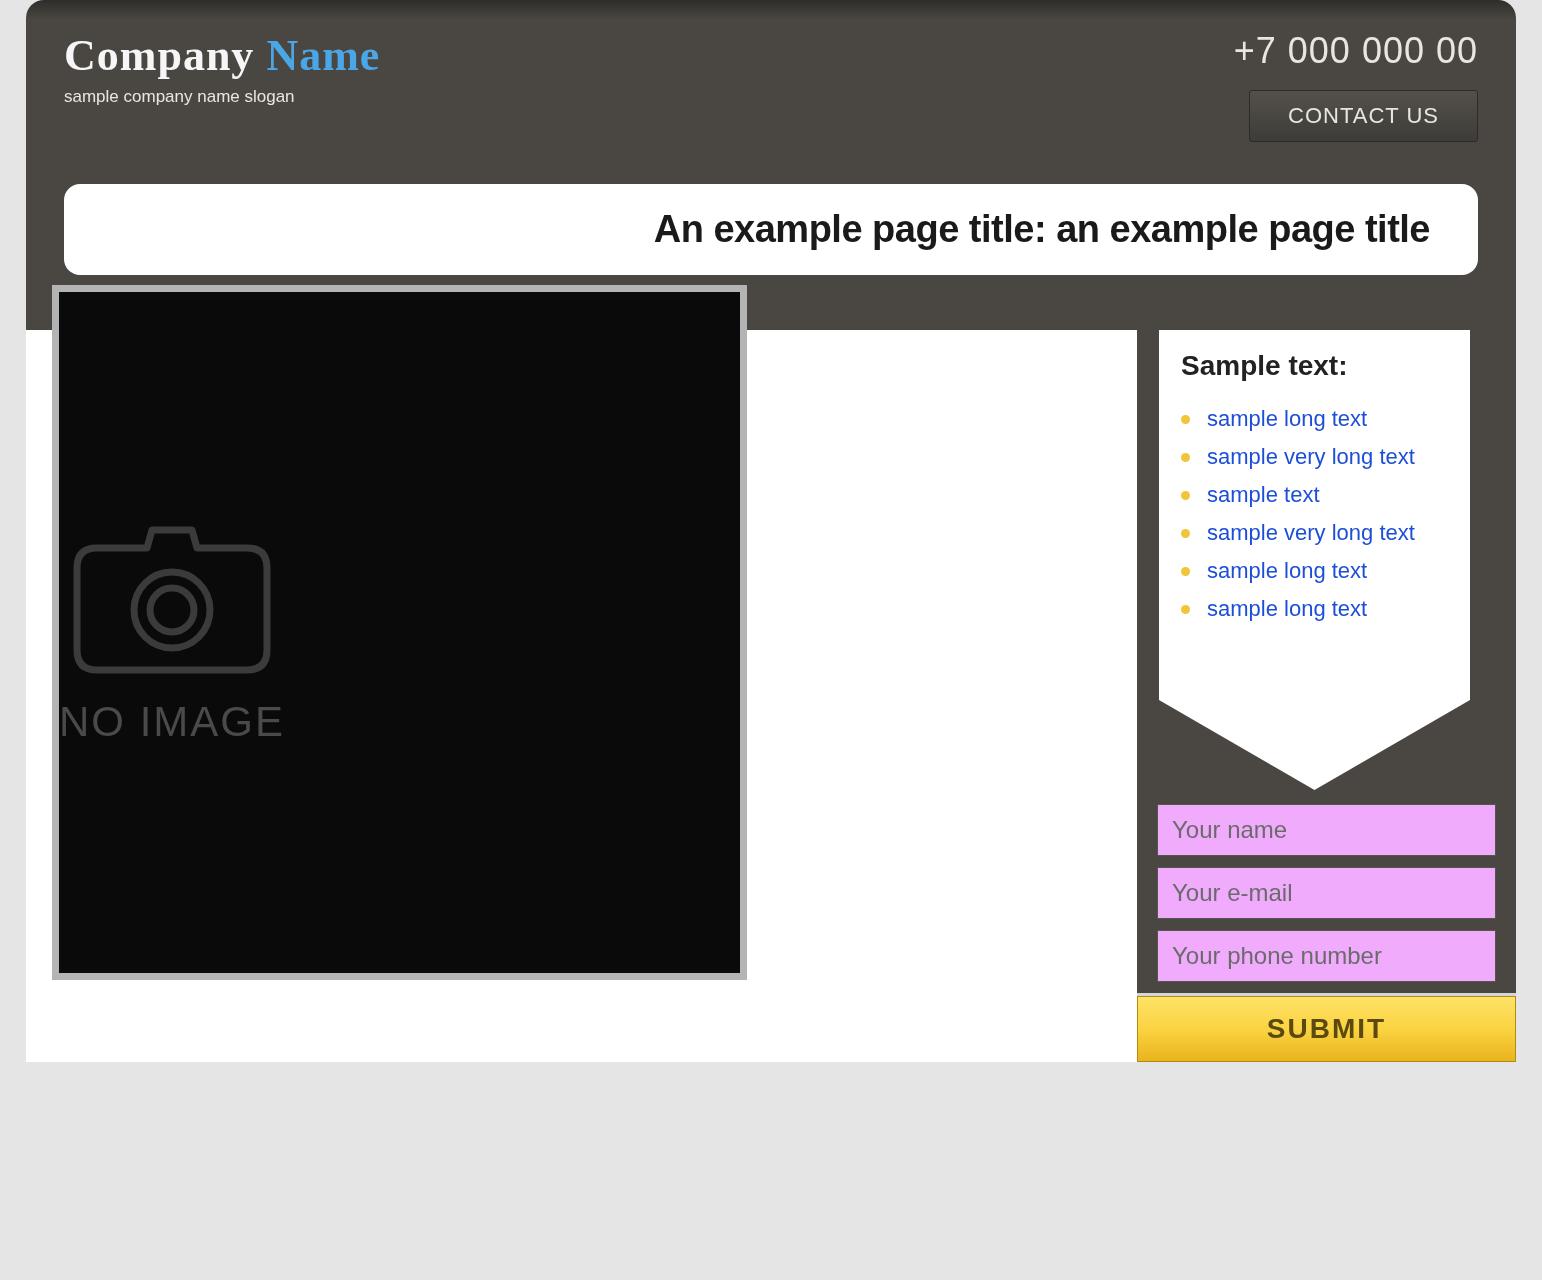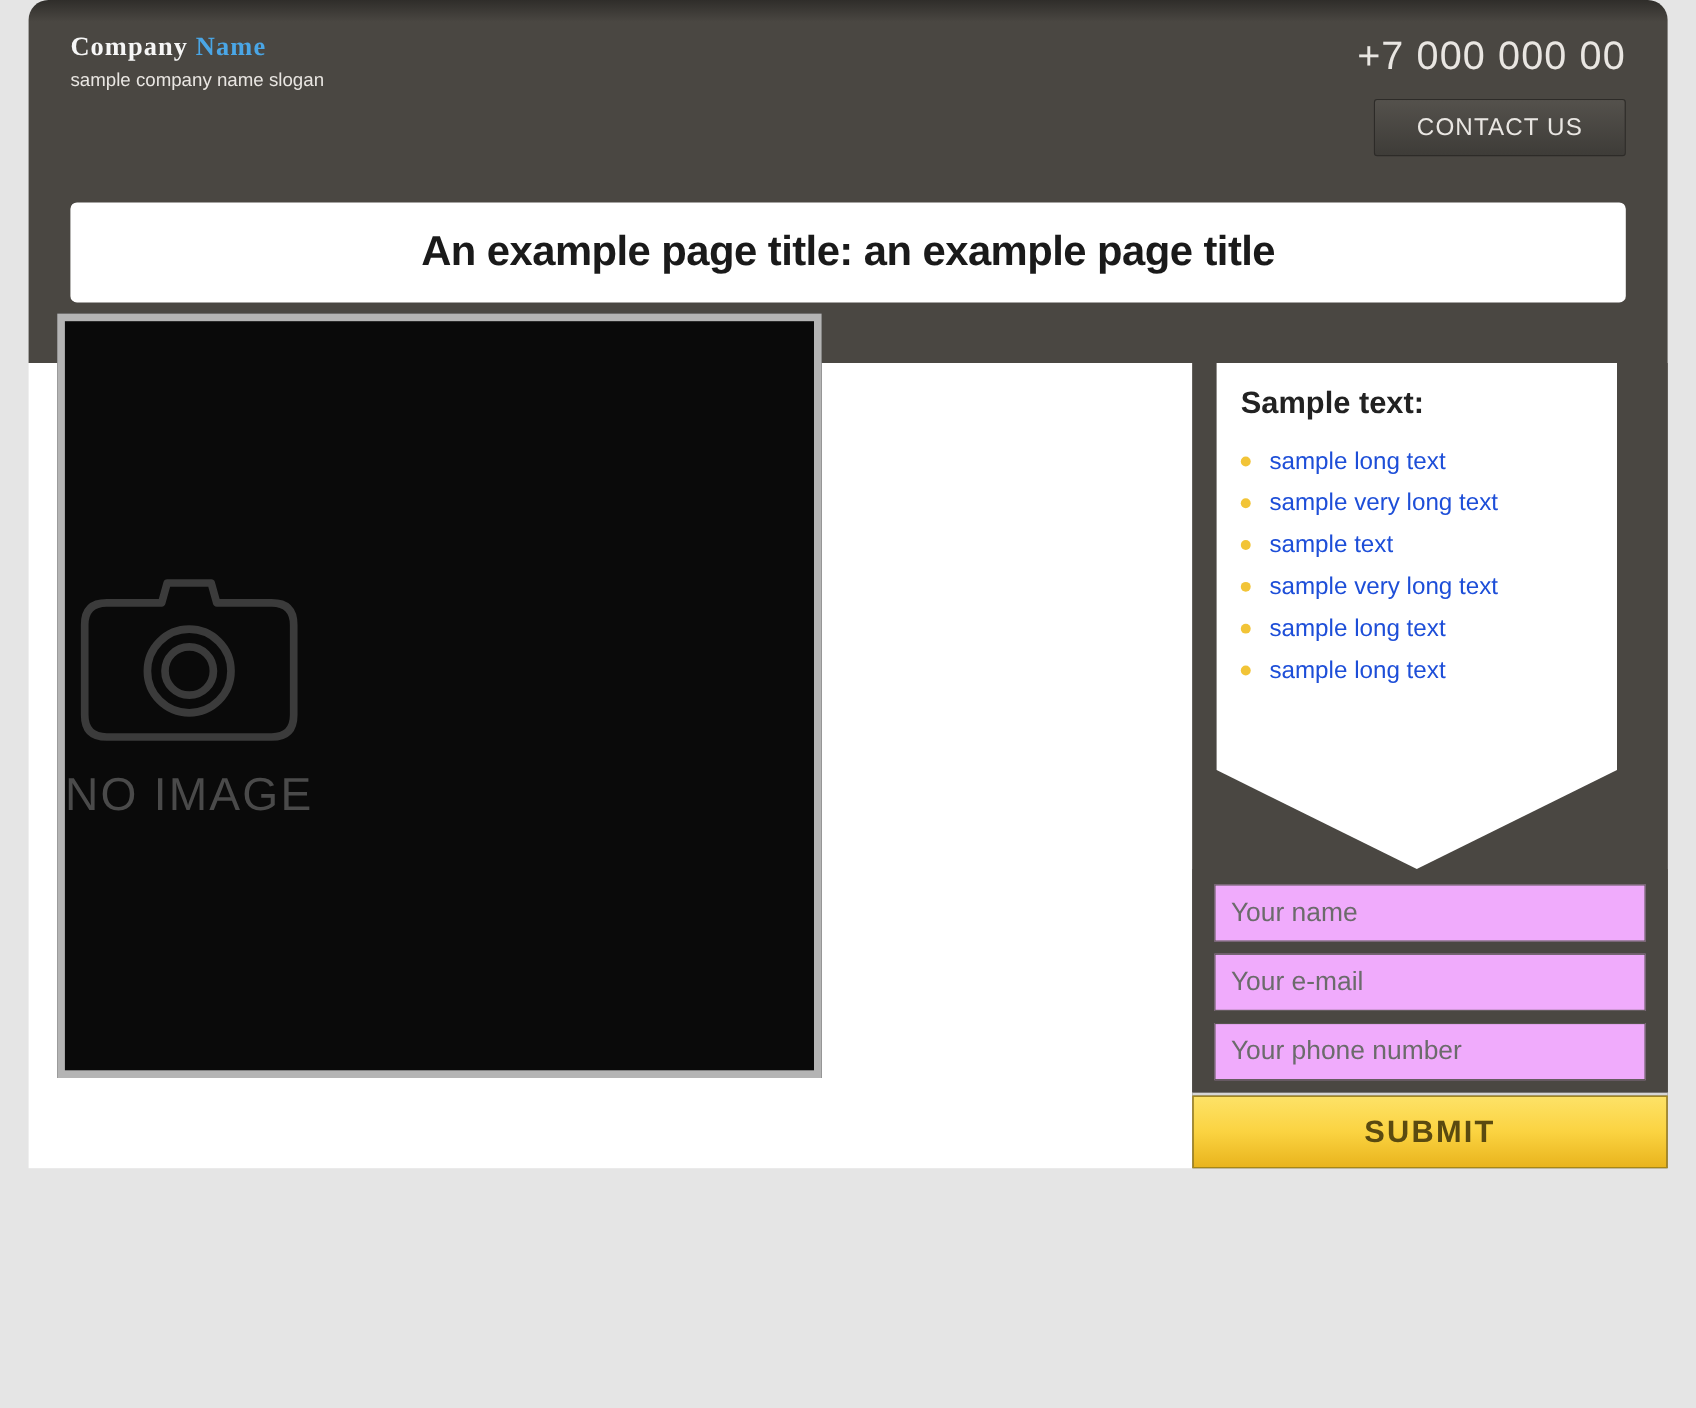--- a/index.html
+++ b/index.html
@@ -22,21 +22,21 @@
       height: 330px;
     }
     .top-row {
       display: flex;
       justify-content: space-between;
       align-items: flex-start;
     }
     .logo-block { }
     .logo {
       font-family: Georgia, 'Times New Roman', serif;
-      font-size: 24px;
+      font-size: 44px;
       font-weight: bold;
       letter-spacing: 1px;
     }
     .logo .w1 { color: #f6f6f6; }
     .logo .w2 { color: #4aa6e6; }
     .slogan {
       color: #e9e6e2;
       font-size: 17px;
       margin-top: 6px;
       font-weight: 300;
@@ -55,24 +55,24 @@
       color: #e9e6e2;
       font-size: 22px;
       padding: 12px 38px;
       border: 1px solid #2d2b28;
       border-radius: 3px;
       cursor: pointer;
       letter-spacing: 1px;
     }
     .title-bar {
       background: #fff;
-      border-radius: 6px;
+      border-radius: 16px;
       margin-top: 42px;
-      padding: 24px 38px;
-      text-align: center;
+      padding: 24px 48px;
+      text-align: right;
     }
     .title-bar h1 {
       font-size: 38px;
       font-weight: 800;
       color: #1a1a1a;
       letter-spacing: -0.5px;
     }
     .content {
       display: flex;
       padding: 0;
@@ -99,21 +99,21 @@
       color: #3b3b3b;
     }
     .noimg svg { display: block; margin: 0 auto 18px; }
     .noimg-text {
       font-size: 42px;
       letter-spacing: 2px;
       font-weight: 300;
       color: #4a4a4a;
     }
     .right-col {
-      width: 432px;
+      width: 379px;
       background: #4a4742;
       position: relative;
       display: flex;
       flex-direction: column;
     }
     .ribbon-wrap {
       background: #4a4742;
       padding-bottom: 0;
       flex: 1;
     }

